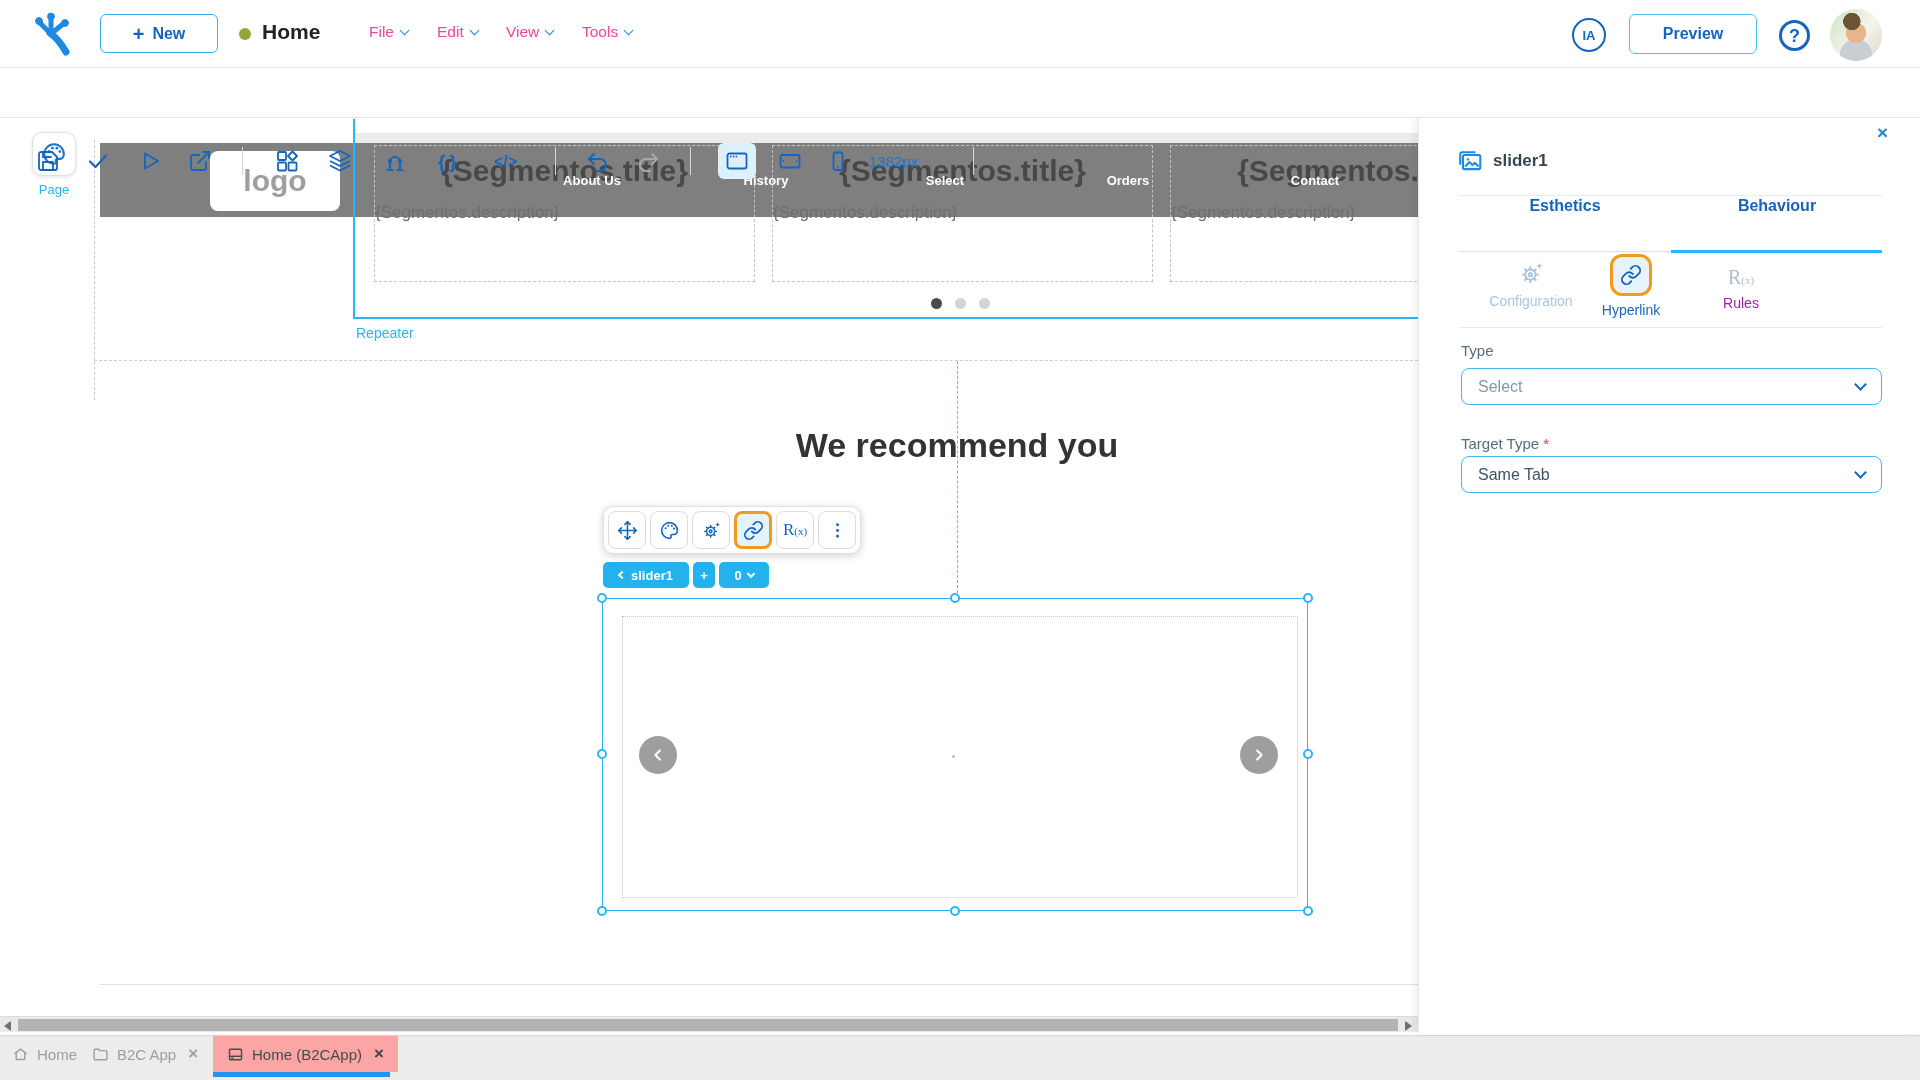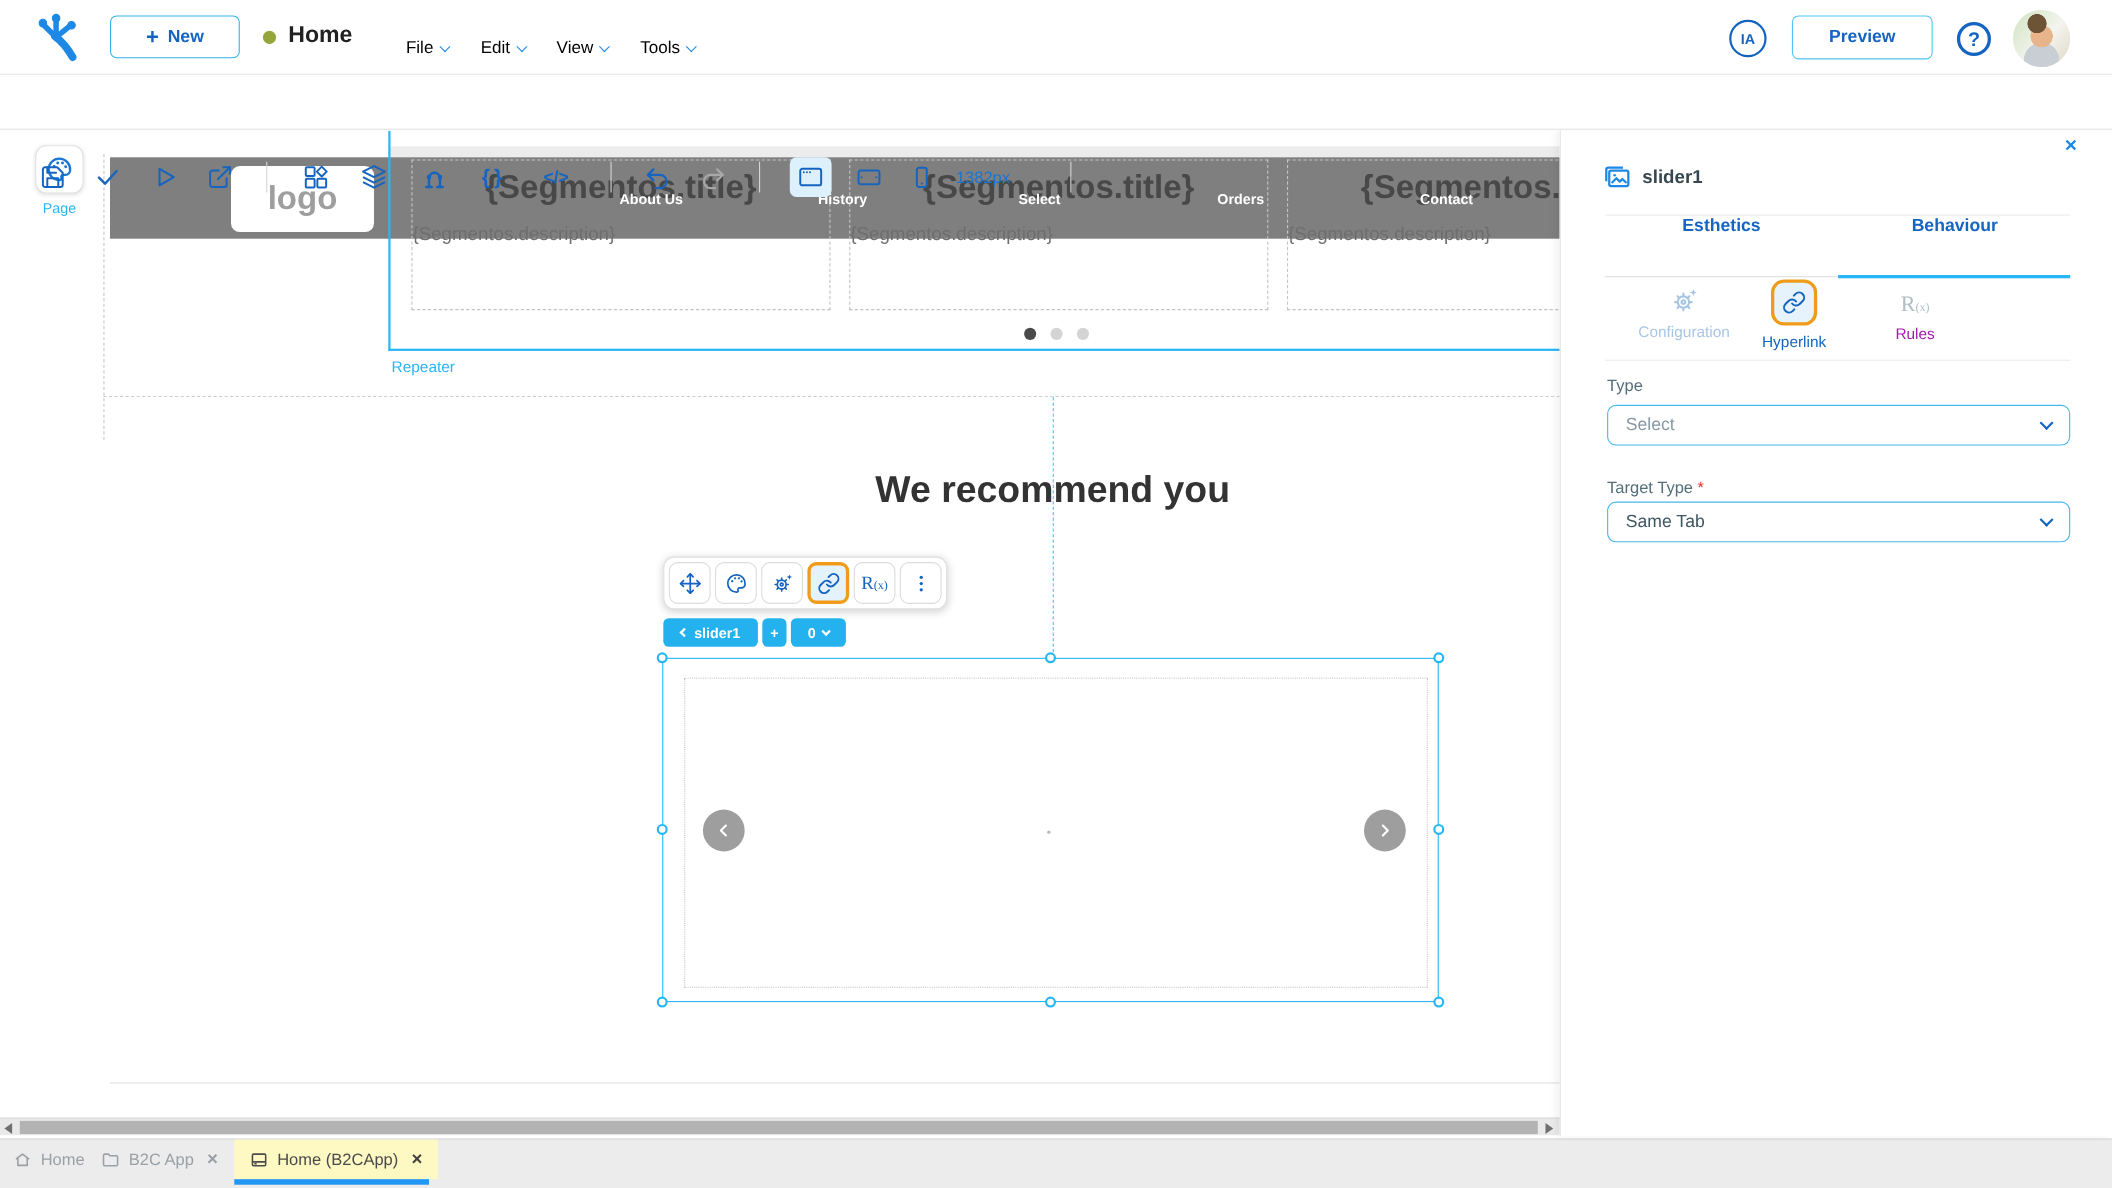--- a/index.html
+++ b/index.html
@@ -9,21 +9,21 @@
   #app { position:relative; width:1920px; height:1080px; background:#fff; }
 
   
   #topbar { left:0; top:0; width:1920px; height:68px; background:#fff; border-bottom:1px solid #e3e3e3; z-index:60; }
   .newbtn { left:100px; top:14px; width:118px; height:39px; border:1.5px solid #35b1ea; border-radius:6px;
     background:#fff; display:flex; align-items:center; justify-content:center; gap:8px; cursor:pointer; }
   .newbtn .plus { color:#1565c0; font-size:20px; font-weight:bold; line-height:1; }
   .newbtn .lbl { color:#1565c0; font-size:16px; font-weight:bold; }
   .greendot { left:239px; top:28px; width:12px; height:12px; border-radius:50%; background:#95a53c; }
   .hometitle { left:262px; top:20px; font-size:21px; font-weight:600; color:#212121; }
-  .menu { top:35px; display:flex; align-items:center; gap:7px; font-size:15.5px; color:#000000; cursor:pointer;justify-content:center; }
+  .menu { top:23px; display:flex; align-items:center; gap:7px; font-size:15.5px; color:#ec4899; cursor:pointer;justify-content:center; }
   .chev { width:7px; height:7px; border-right:1.8px solid #1e88e5; border-bottom:1.8px solid #1e88e5;
     transform:rotate(45deg); margin-top:-4px; }
   .iabadge { left:1572px; top:18px; width:34px; height:34px; border:2px solid #1565c0; border-radius:50%;
     display:flex; align-items:center; justify-content:center; color:#1565c0; font-size:13px; font-weight:bold; cursor:pointer;}
   .previewbtn { left:1629px; top:14px; width:128px; height:40px; border:1.5px solid #4fc3f7; border-radius:6px;
     background:#fff; color:#1565c0; font-size:16px; font-weight:bold; display:flex; align-items:center; justify-content:center; cursor:pointer;}
   .helpbtn { left:1778px; top:19px; width:33px; height:33px; cursor:pointer; }
   .avatar { left:1830px; top:9px; width:52px; height:52px; border-radius:50%; cursor:pointer;
     background:
       radial-gradient(circle at 42% 24%, #6d5436 0 17%, transparent 18%),
@@ -96,21 +96,21 @@
   .hthumb { position:absolute; left:18px; top:2px; width:1380px; height:12px; background:#b3b3b3; cursor:pointer; }
   .sarrow { position:absolute; top:4px; width:0; height:0; border-top:5px solid transparent; border-bottom:5px solid transparent; cursor:pointer;}
   .sarrow.l { left:4px; border-right:7px solid #6f6f6f; }
   .sarrow.r { left:1405px; border-left:7px solid #6f6f6f; }
 
   
   #statusbar { left:0; top:1035px; width:1920px; height:45px; background:#ececec; border-top:1px solid #d8d8d8; z-index:30;}
   .stab { position:absolute; top:0; height:36px; display:flex; align-items:center; gap:8px; color:#9aa0a5; font-size:15px; cursor:pointer;}
   .stab svg { width:17px; height:17px; }
   .stab .x { color:#9aa0a5; font-weight:bold; font-size:17px; margin-left:4px; cursor:pointer; }
-  .stab.active { background:#fef9c3; padding:0 14px; color:#4a4a4a; border-bottom:none; }
+  .stab.active { background:#fca5a5; padding:0 14px; color:#4a4a4a; border-bottom:none; }
   .stab.active .x { color:#424242; }
   .activebar { position:absolute; left:213px; top:36px; width:177px; height:5px; background:#2196f3; }
 
   
   #panel { left:1418px; top:118px; width:502px; height:915px; background:#fff; border-left:1px solid #e8e8e8;
     box-shadow:-3px 0 8px rgba(0,0,0,.07); z-index:40; }
   .pclose { left:458px; top:4px; font-size:19px; font-weight:bold; color:#1e88e5; cursor:pointer; }
   .ptitle { left:38px; top:30px; display:flex; align-items:center; gap:10px; }
   .ptitle svg { width:26px; height:26px; }
   .ptitle span { font-size:17px; font-weight:bold; color:#37474f; }

